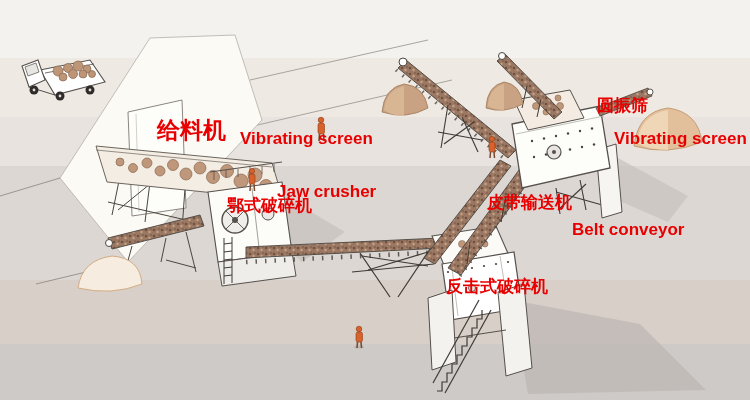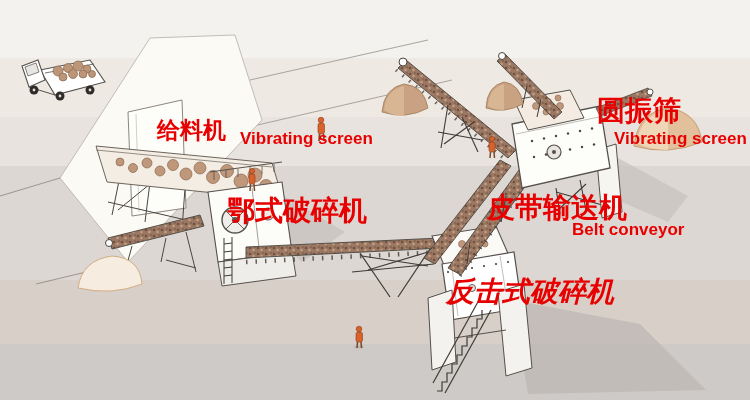--- a/index.html
+++ b/index.html
@@ -2,31 +2,31 @@
 <html><head>
 <meta charset="utf-8">
 <style>
   html,body{margin:0;padding:0;}
   #stage{
     position:relative;width:750px;height:400px;overflow:hidden;
     font-family:"Liberation Sans",sans-serif;background:#dcd7d3;
   }
   #scene{position:absolute;left:0;top:0;}
   .lbl{position:absolute;color:#e80000;font-weight:bold;white-space:nowrap;line-height:1;z-index:5;}
-  .lbl-zh{font-size:28px;letter-spacing:0px;}
+  .lbl-zh{font-size:17px;letter-spacing:0px;}
   .lbl-en{font-size:17px;}
   #lbl-feeder-zh{left:157px;top:119px;font-size:23px;}
   #lbl-feeder-en{left:240px;top:130px;}
   #lbl-jaw-en{left:277px;top:183px;}
   #lbl-jaw-zh{left:227px;top:197px;text-align:center;}
   #lbl-screen-zh{left:597px;top:97px;}
   #lbl-screen-en{left:614px;top:130px;}
   #lbl-belt-zh{left:487px;top:194px;text-align:right;}
   #lbl-belt-en{left:572px;top:221px;}
-  #lbl-impact-zh{left:446px;top:278px;font-style:italic;}
+  #lbl-impact-zh{left:446px;top:278px;}
   #lbl-impact-en{left:519px;top:305px;}
 </style>
 </head>
 <body>
 
 <div id="stage">
 
   <svg id="scene" width="750" height="400" viewBox="0 0 750 400">
     <defs>
       <pattern id="belt" width="8" height="6" patternUnits="userSpaceOnUse">
@@ -293,19 +293,20 @@
         <circle cx="359" cy="329" r="2.8" fill="#d9622c"></circle>
         <rect x="356" y="332" width="6.5" height="10" rx="2" fill="#d9622c"></rect>
         <line x1="357.5" y1="342" x2="357" y2="348" stroke="#7a4a2e" stroke-width="1.6"></line>
         <line x1="361" y1="342" x2="361.5" y2="348" stroke="#7a4a2e" stroke-width="1.6"></line>
       </g>
     </g>
   </svg>
 
   <div class="lbl lbl-zh" id="lbl-feeder-zh">给料机</div>
   <div class="lbl lbl-en" id="lbl-feeder-en">Vibrating screen</div>
+  <div class="lbl lbl-en" id="lbl-jaw-en">Jaw crusher</div>
   <div class="lbl lbl-zh" id="lbl-jaw-zh">鄂式破碎机</div>
   <div class="lbl lbl-zh" id="lbl-screen-zh">圆振筛</div>
   <div class="lbl lbl-en" id="lbl-screen-en">Vibrating screen</div>
   <div class="lbl lbl-zh" id="lbl-belt-zh">皮带输送机</div>
   <div class="lbl lbl-en" id="lbl-belt-en">Belt conveyor</div>
   <div class="lbl lbl-zh" id="lbl-impact-zh">反击式破碎机</div>
 </div>
 
 </body></html>

